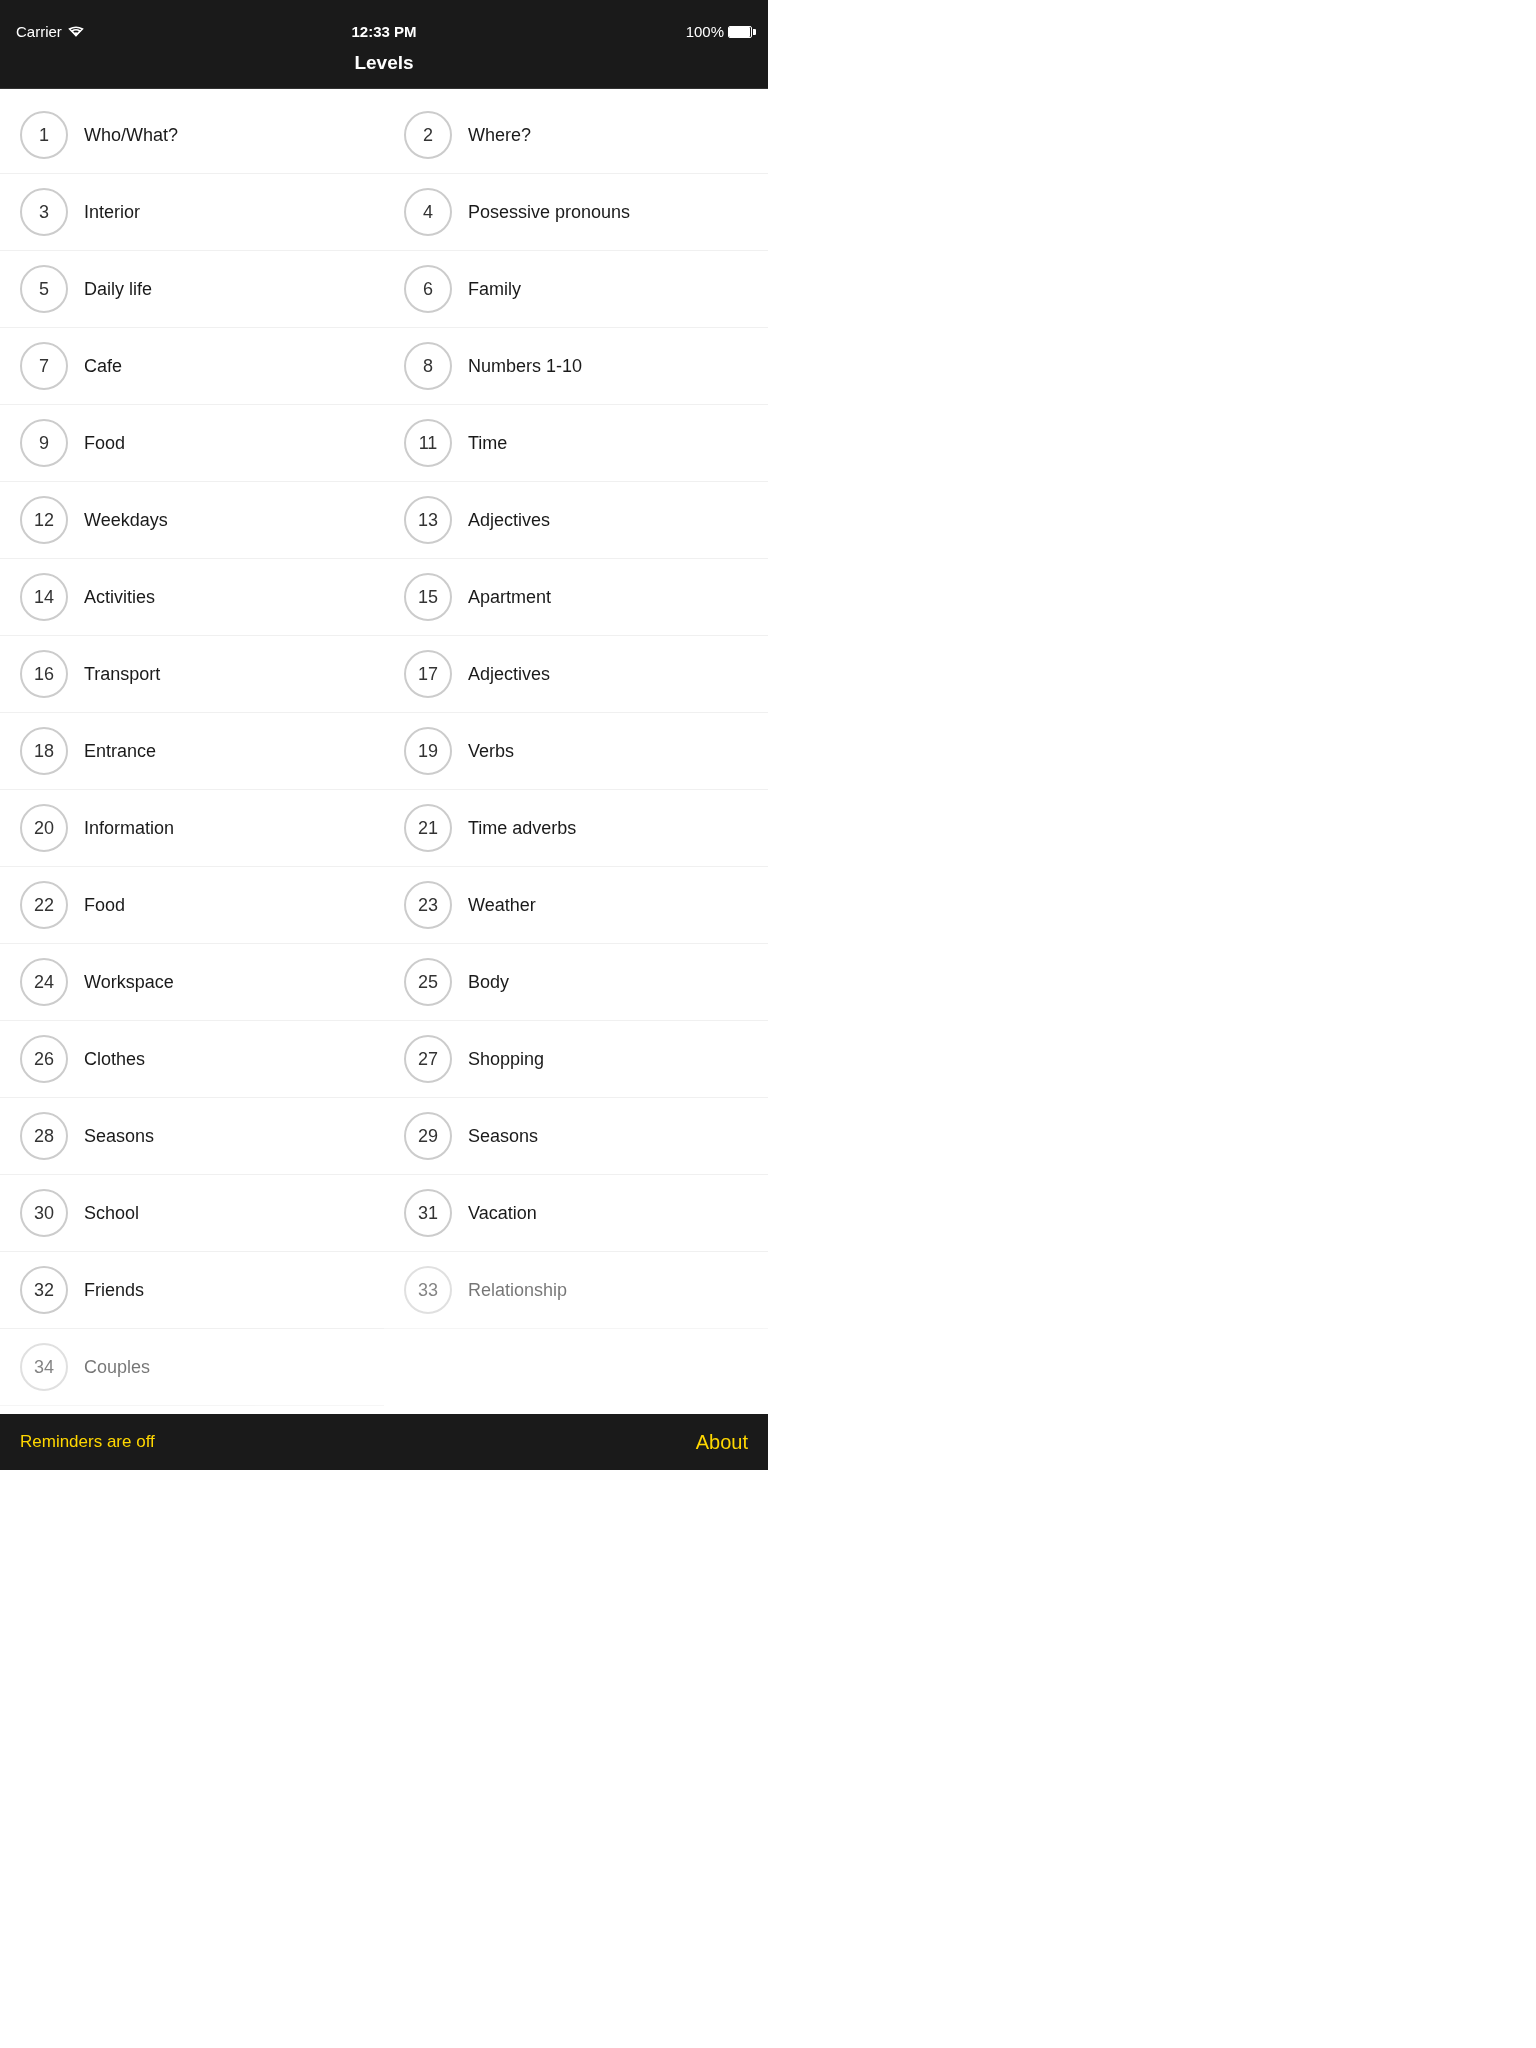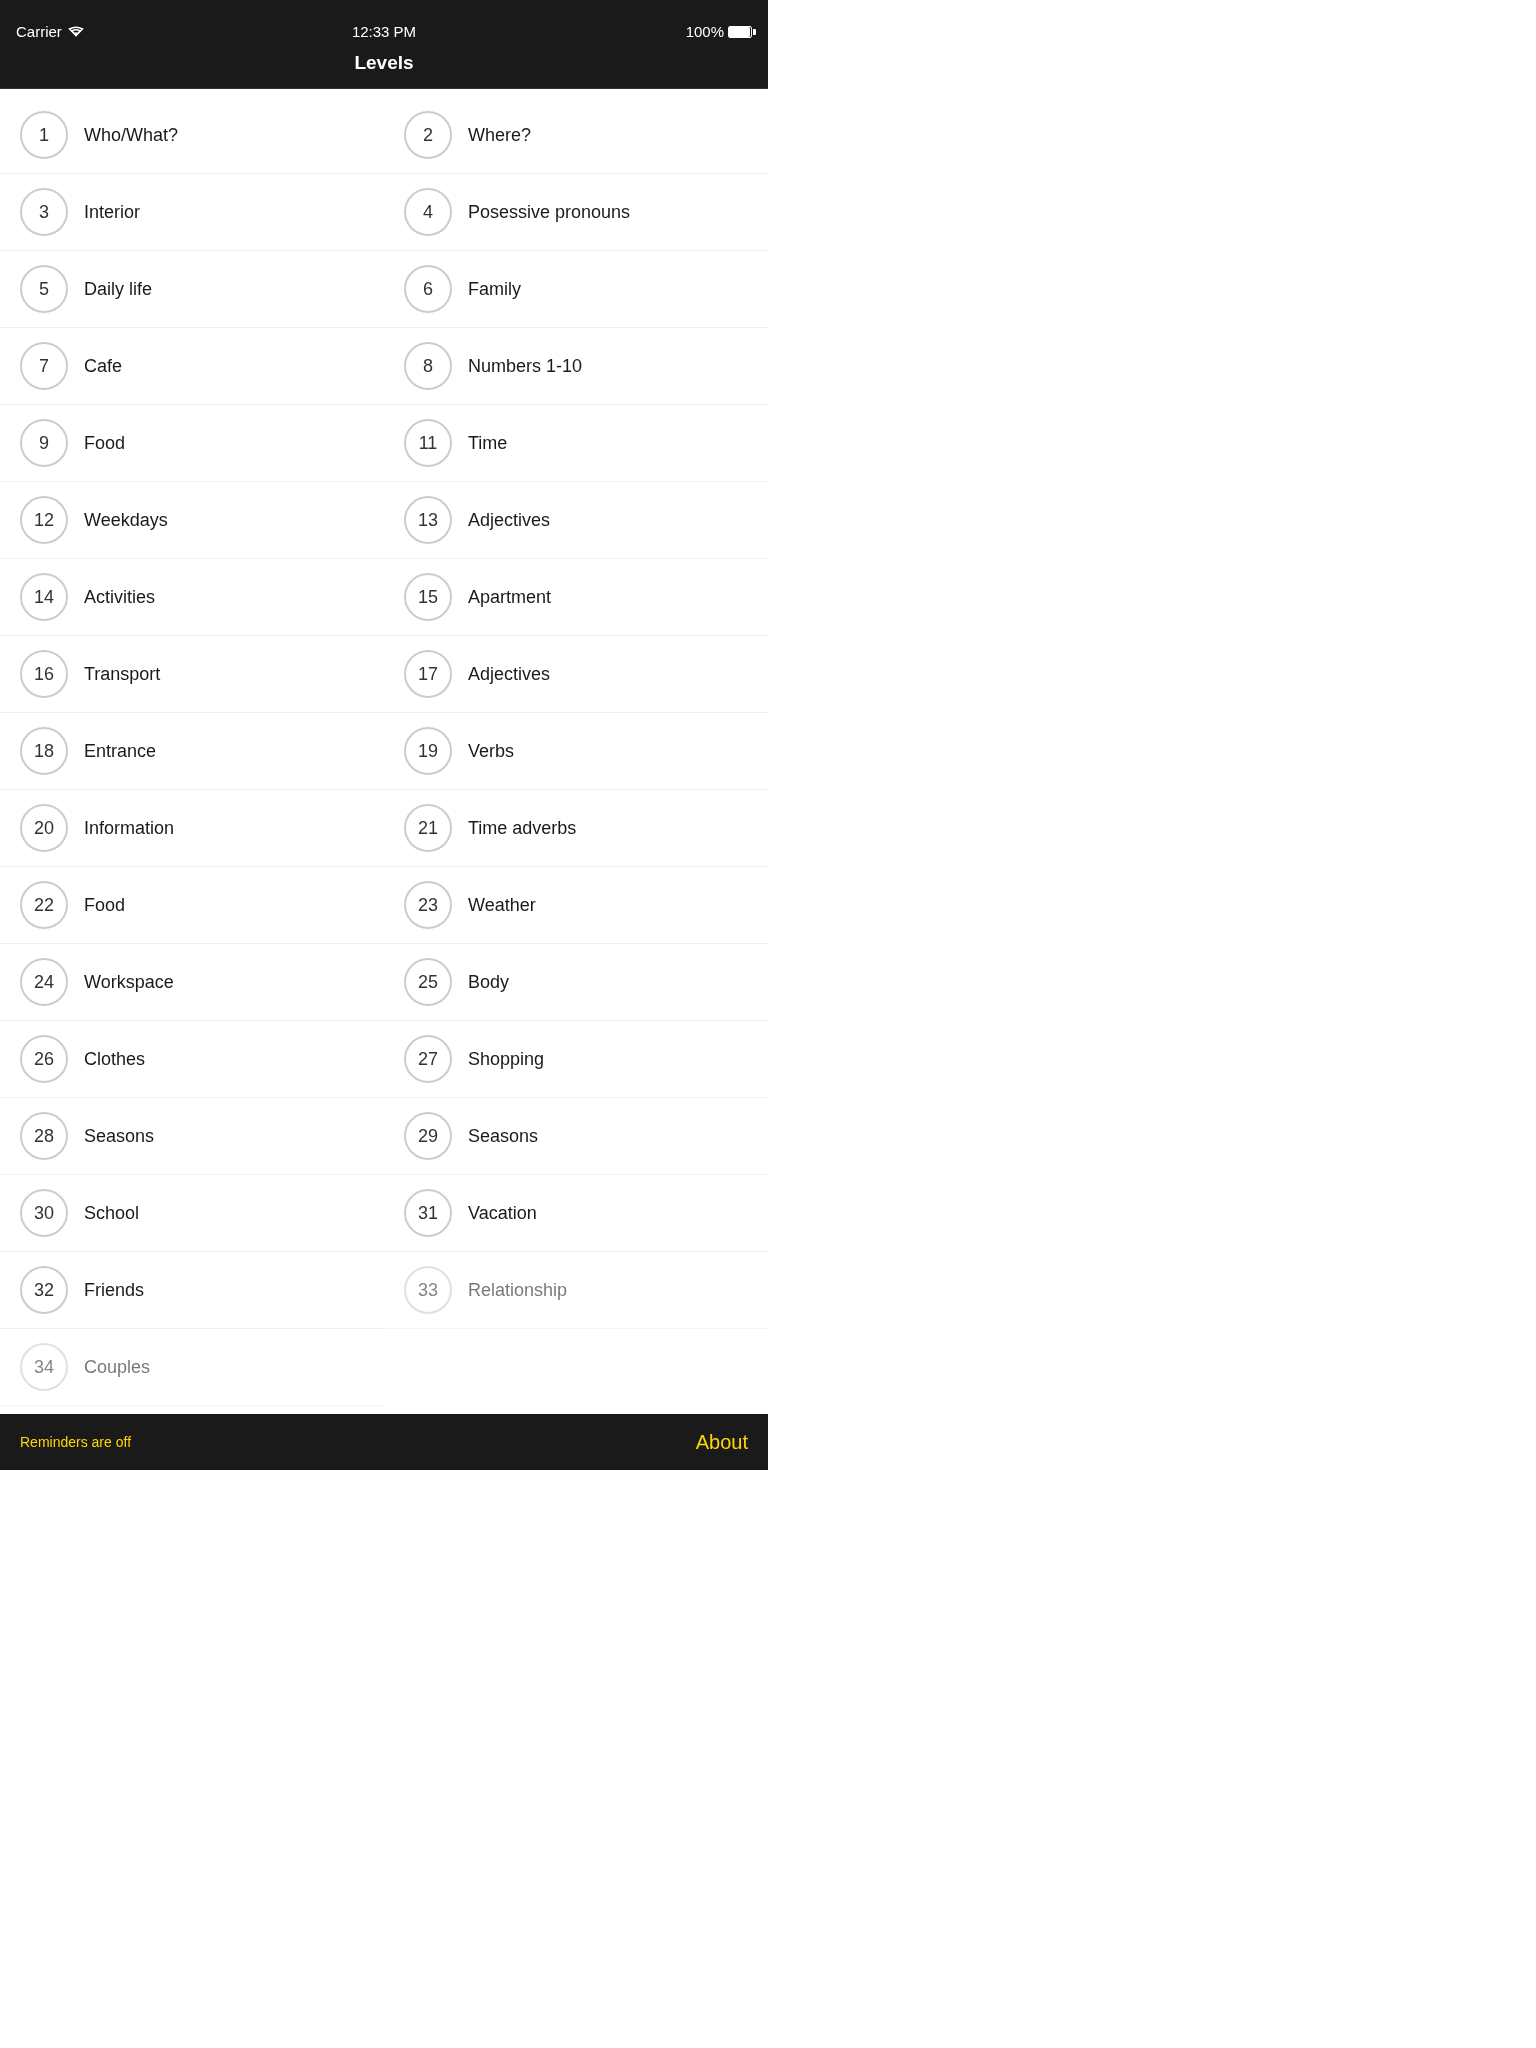--- a/index.html
+++ b/index.html
@@ -34,21 +34,21 @@
     .status-left {
       display: flex;
       align-items: center;
       gap: 6px;
     }
 
     .status-center {
       position: absolute;
       left: 50%;
       transform: translateX(-50%);
-      font-weight: 400;
+      font-weight: 700;
     }
 
     .status-right {
       display: flex;
       align-items: center;
       gap: 4px;
     }
 
     .battery-icon {
       width: 24px;
@@ -140,21 +140,21 @@
       display: flex;
       align-items: center;
       justify-content: space-between;
       padding: 0 20px;
       position: sticky;
       bottom: 0;
     }
 
     .reminders-text {
       color: #ffd700;
-      font-size: 14px;
+      font-size: 17px;
     }
 
     .about-text {
       color: #ffd700;
       font-size: 20px;
       cursor: pointer;
     }
 
     
     .partial {

